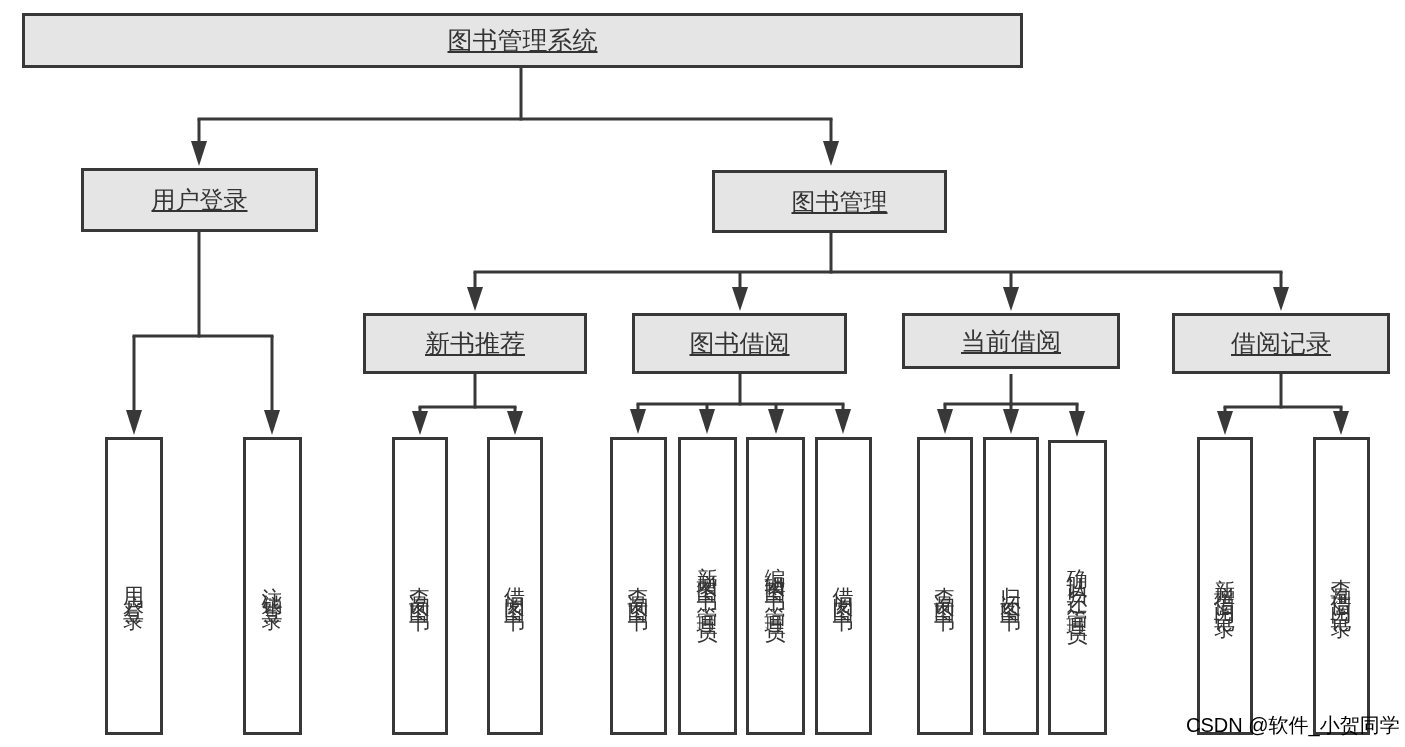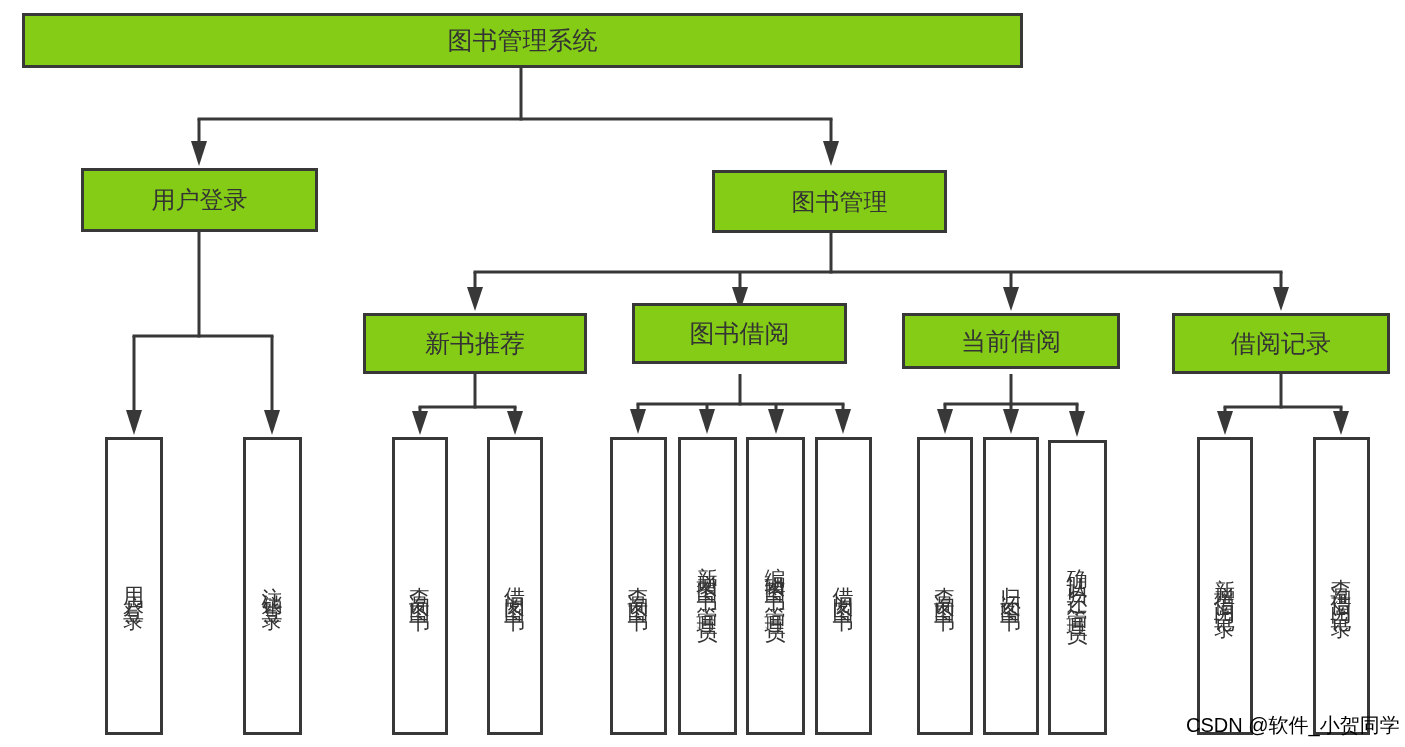--- a/index.html
+++ b/index.html
@@ -21,26 +21,27 @@
     left: 0;
     top: 0;
     width: 1405px;
     height: 747px;
     z-index: 1;
   }
   .node {
     position: absolute;
     box-sizing: border-box;
     border: 3px solid #383838;
-    background: #84cc16;
+    background: #e5e5e5;
     display: flex;
     align-items: center;
     justify-content: center;
     z-index: 2;
     text-align: center;
+    text-decoration: underline;
   }
   .node.root  { font-size: 25px; }
   .node.lvl2  { font-size: 24px; }
   .node.lvl3  { font-size: 25px; }
   .leaf {
     position: absolute;
     box-sizing: border-box;
     border: 3px solid #383838;
     background: #ffffff;
     display: flex;
@@ -54,21 +55,21 @@
     font-size: 21px;
     letter-spacing: 8px;
     line-height: 1;
     white-space: nowrap;
   }
   
   .n-root        { left: 22px;   top: 13px;  width: 1001px; height: 55px; }
   .n-user-login  { left: 81px;   top: 168px; width: 237px;  height: 64px; }
   .n-book-mgmt   { left: 712px;  top: 170px; width: 235px;  height: 63px; padding-left: 20px; }
   .n-recommend   { left: 363px;  top: 313px; width: 224px;  height: 61px; }
-  .n-borrow      { left: 632px;  top: 303px; width: 215px;  height: 61px; }
+  .n-borrow      { left: 632px;  top: 313px; width: 215px;  height: 61px; }
   .n-current     { left: 902px;  top: 313px; width: 218px;  height: 56px; }
   .n-records     { left: 1172px; top: 313px; width: 218px;  height: 61px; }
   
   .lf-1  { left: 105px;  top: 437px; width: 58px; height: 298px; }
   .lf-2  { left: 243px;  top: 437px; width: 59px; height: 298px; }
   .lf-3  { left: 392px;  top: 437px; width: 56px; height: 298px; }
   .lf-4  { left: 487px;  top: 437px; width: 56px; height: 298px; }
   .lf-5  { left: 610px;  top: 437px; width: 57px; height: 298px; }
   .lf-6  { left: 678px;  top: 437px; width: 59px; height: 298px; }
   .lf-7  { left: 746px;  top: 437px; width: 59px; height: 298px; }

